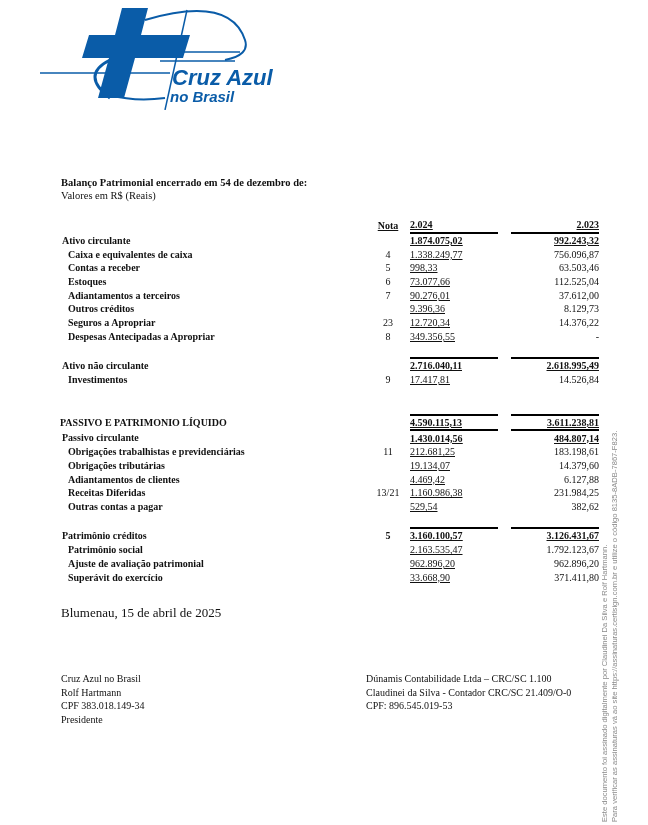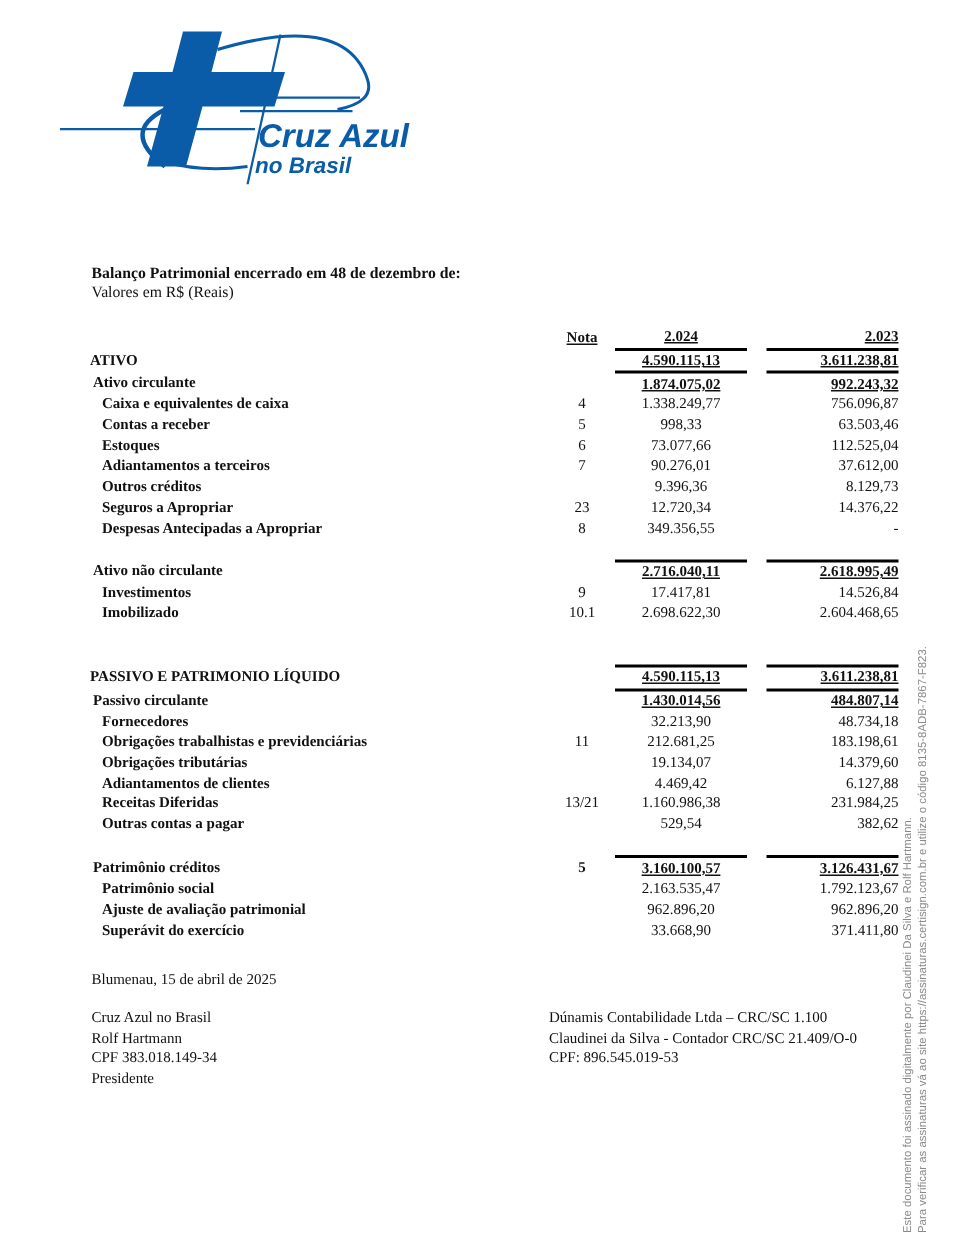--- a/index.html
+++ b/index.html
@@ -1,38 +1,38 @@
 <!DOCTYPE html>
 <html><head>
   <meta charset="utf-8">
   <style>
     html, body { margin: 0; padding: 0; background: #ffffff; }
     body { width: 648px; height: 825px; position: relative; overflow: hidden;
            font-family: "Liberation Serif", "DejaVu Serif", serif; color: #111; }
-    .logo { position: absolute; left: 40px; top: 13px; width: 280px; height: 110px; }
+    .logo { position: absolute; left: 40px; top: 0; width: 280px; height: 110px; }
     .title { position: absolute; left: 61px; top: 176px; font-size: 10.5px; line-height: 13px; }
     .title .b { font-weight: bold; }
     table.bp { position: absolute; left: 60px; top: 218px; border-collapse: collapse; font-size: 10px; }
     table.bp td { padding: 0; height: 13.7px; line-height: 13px; white-space: nowrap; }
     .c-label { width: 298px; font-weight: bold; }
     .c-nota { width: 44px; text-align: center; }
-    .c-v1 { width: 88px; text-align: center; }
+    .c-v1 { width: 88px; text-align: left; text-decoration: underline; }
     .c-gap { width: 13px; }
     .c-v2 { width: 88px; text-align: right; }
     .hdr td { font-weight: bold; }
     .hdr .c-nota span, .hdr .c-v1 span, .hdr .c-v2 span { text-decoration: underline; }
     .hdr .c-v1, .hdr .c-v2 { border-bottom: 2px solid #000; }
     .tot td { font-weight: bold; }
     .tot .c-v1, .tot .c-v2 { border-top: 2px solid #000; }
     .tot .c-v1 span, .tot .c-v2 span { text-decoration: underline; }
     .sec .c-label { font-weight: bold; }
     .ind1 { padding-left: 2px !important; }
     .ind2 { padding-left: 8px !important; }
     .spacer td { height: 6px; }
-    .place { position: absolute; left: 61px; top: 605px; font-size: 10px; margin-top: 43px; }
+    .place { position: absolute; left: 61px; top: 605px; font-size: 13px; }
     .sig { position: absolute; font-size: 10px; line-height: 13.5px; }
     .sig-left { left: 61px; top: 672px; }
     .sig-right { left: 366px; top: 672px; }
     .watermark { position: absolute; left: 600px; top: 822px; transform-origin: 0 0; transform: rotate(-90deg);
                  font-family: "Liberation Sans", "DejaVu Sans", sans-serif; font-size: 7.6px; color: #8a8a8a;
                  line-height: 9.5px; white-space: nowrap; width: 460px; }
   </style>
 </head>
 <body>
 
@@ -50,40 +50,33 @@
     <line x1="147" y1="10" x2="125" y2="110" stroke="#0a5ca8" stroke-width="1.5"></line>
 
     <polygon points="82,8 108,8 101,35 150,35 143,58 95,58 84,98 58,98 69,58 42,58 49,35 75,35" fill="#0a5ca8"></polygon>
 
     <text x="132" y="85" font-family="Liberation Sans, sans-serif" font-weight="bold" font-style="italic" font-size="22" fill="#0a5ca8">Cruz Azul</text>
     <text x="130" y="102" font-family="Liberation Sans, sans-serif" font-weight="bold" font-style="italic" font-size="15" fill="#0a5ca8">no Brasil</text>
   </svg>
 </div>
 
 <div class="title">
-  <div class="b">Balanço Patrimonial encerrado em 48 de dezembro de:</div>
+  <div class="b">Balanço Patrimonial encerrado em 54 de dezembro de:</div>
   <div>Valores em R$ (Reais)</div>
 </div>
 
 <table class="bp">
   <tbody id="bp-body">
     <tr class="hdr">
       <td class="c-label"></td>
       <td class="c-nota"><span>Nota</span></td>
       <td class="c-v1"><span>2.024</span></td>
       <td class="c-gap"></td>
       <td class="c-v2"><span>2.023</span></td>
     </tr>
-  <tr class="tot sec">
-        <td class="c-label "><span>ATIVO</span></td>
-        <td class="c-nota"><span></span></td>
-        <td class="c-v1"><span>4.590.115,13</span></td>
-        <td class="c-gap"></td>
-        <td class="c-v2"><span>3.611.238,81</span></td>
-      </tr>
       <tr class="tot sec">
         <td class="c-label ind1"><span>Ativo circulante</span></td>
         <td class="c-nota"><span></span></td>
         <td class="c-v1"><span>1.874.075,02</span></td>
         <td class="c-gap"></td>
         <td class="c-v2"><span>992.243,32</span></td>
       </tr>
       <tr class="">
         <td class="c-label ind2"><span>Caixa e equivalentes de caixa</span></td>
         <td class="c-nota"><span>4</span></td>
@@ -143,53 +136,39 @@
         <td class="c-gap"></td>
         <td class="c-v2"><span>2.618.995,49</span></td>
       </tr>
       <tr class="">
         <td class="c-label ind2"><span>Investimentos</span></td>
         <td class="c-nota"><span>9</span></td>
         <td class="c-v1"><span>17.417,81</span></td>
         <td class="c-gap"></td>
         <td class="c-v2"><span>14.526,84</span></td>
       </tr>
-      <tr class="">
-        <td class="c-label ind2"><span>Imobilizado</span></td>
-        <td class="c-nota"><span>10.1</span></td>
-        <td class="c-v1"><span>2.698.622,30</span></td>
-        <td class="c-gap"></td>
-        <td class="c-v2"><span>2.604.468,65</span></td>
-      </tr>
       <tr class="spacer">
         <td colspan="5"></td>
       </tr>
       <tr class="spacer">
         <td colspan="5"></td>
       </tr>
       <tr class="tot sec">
         <td class="c-label "><span>PASSIVO E PATRIMONIO LÍQUIDO</span></td>
         <td class="c-nota"><span></span></td>
         <td class="c-v1"><span>4.590.115,13</span></td>
         <td class="c-gap"></td>
         <td class="c-v2"><span>3.611.238,81</span></td>
       </tr>
       <tr class="tot sec">
         <td class="c-label ind1"><span>Passivo circulante</span></td>
         <td class="c-nota"><span></span></td>
         <td class="c-v1"><span>1.430.014,56</span></td>
         <td class="c-gap"></td>
         <td class="c-v2"><span>484.807,14</span></td>
-      </tr>
-      <tr class="">
-        <td class="c-label ind2"><span>Fornecedores</span></td>
-        <td class="c-nota"><span></span></td>
-        <td class="c-v1"><span>32.213,90</span></td>
-        <td class="c-gap"></td>
-        <td class="c-v2"><span>48.734,18</span></td>
       </tr>
       <tr class="">
         <td class="c-label ind2"><span>Obrigações trabalhistas e previdenciárias</span></td>
         <td class="c-nota"><span>11</span></td>
         <td class="c-v1"><span>212.681,25</span></td>
         <td class="c-gap"></td>
         <td class="c-v2"><span>183.198,61</span></td>
       </tr>
       <tr class="">
         <td class="c-label ind2"><span>Obrigações tributárias</span></td>

